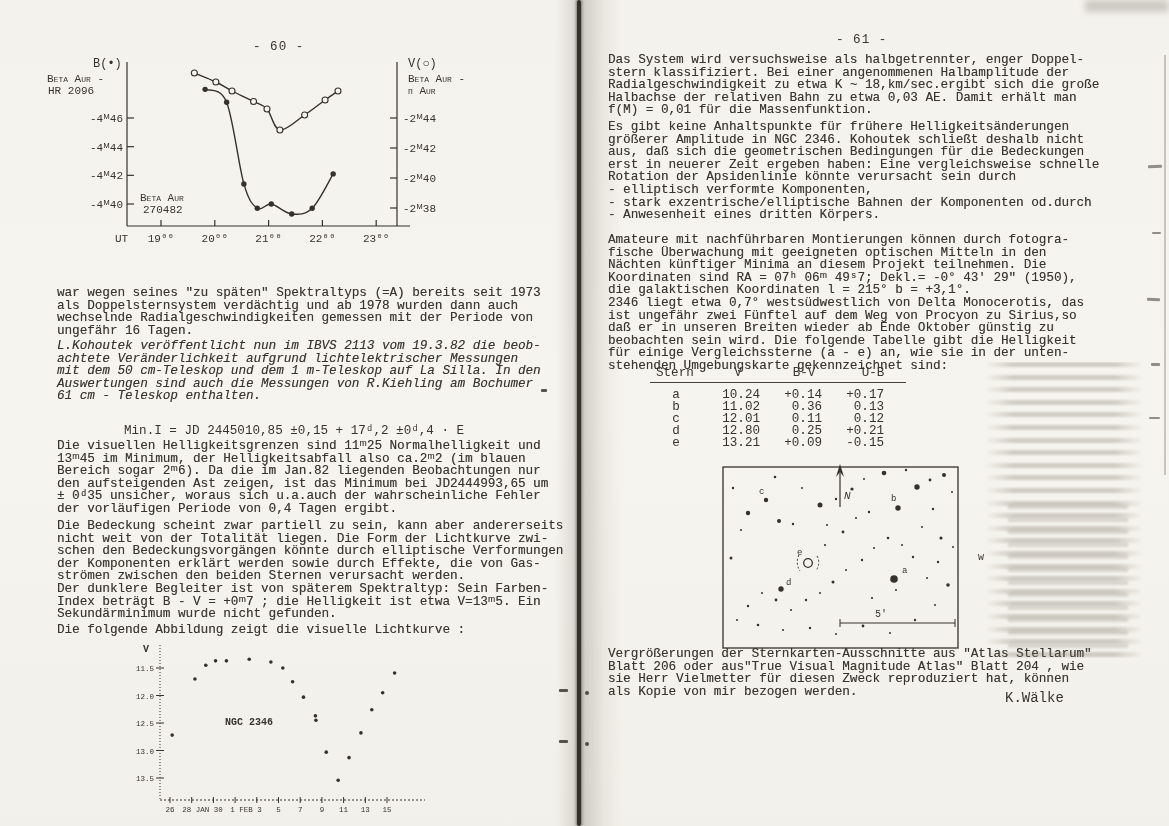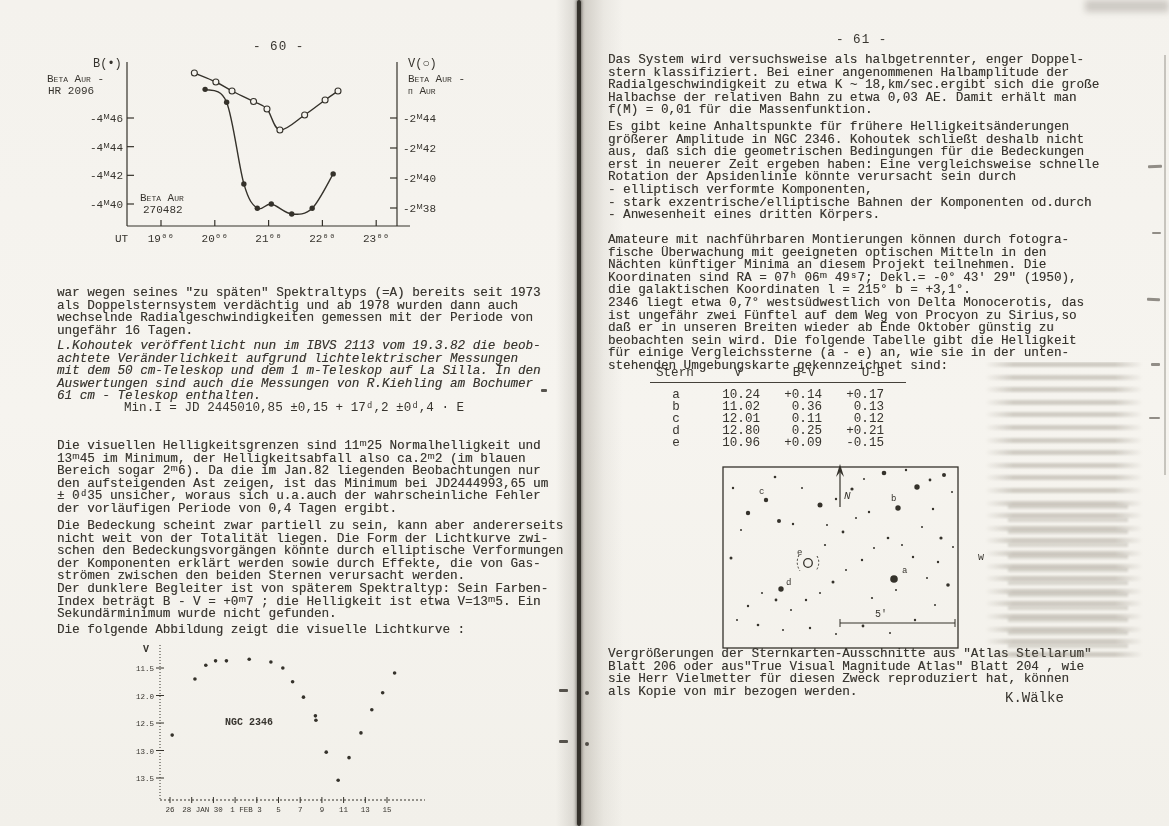--- a/index.html
+++ b/index.html
@@ -115,21 +115,21 @@
 
   <div class="p" style="left:57px;top:287px;width:525px;">war wegen seines "zu späten" Spektraltyps (=A) bereits seit 1973
 als Doppelsternsystem verdächtig und ab 1978 wurden dann auch
 wechselnde Radialgeschwindigkeiten gemessen mit der Periode von
 ungefähr 16 Tagen.</div>
   <div class="p" style="left:57px;top:340px;width:525px;font-style:italic;">L.Kohoutek veröffentlicht nun im IBVS 2113 vom 19.3.82 die beob-
 achtete Veränderlichkeit aufgrund lichtelektrischer Messungen
 mit dem 50 cm-Teleskop und dem 1 m-Teleskop auf La Silla. In den
 Auswertungen sind auch die Messungen von R.Kiehling am Bochumer
 61 cm - Teleskop enthalten.</div>
-  <div class="eq" style="left:98px;top:401px;padding-left:26px;">Min.I = JD 2445010,85 ±0,15  +  17ᵈ,2 ±0ᵈ,4 · E</div>
+  <div class="eq" style="left:98px;top:424px;padding-left:26px;">Min.I = JD 2445010,85 ±0,15  +  17ᵈ,2 ±0ᵈ,4 · E</div>
   <div class="p" style="left:57px;top:440px;width:525px;">Die visuellen Helligkeitsgrenzen sind 11ᵐ25 Normalhelligkeit und
 13ᵐ45 im Minimum, der Helligkeitsabfall also ca.2ᵐ2 (im blauen
 Bereich sogar 2ᵐ6). Da die im Jan.82 liegenden Beobachtungen nur
 den aufsteigenden Ast zeigen, ist das Minimum bei JD2444993,65 um
 ± 0ᵈ35 unsicher, woraus sich u.a.auch der wahrscheinliche Fehler
 der vorläufigen Periode von 0,4 Tagen ergibt.</div>
   <div class="p" style="left:57px;top:520px;width:528px;">Die Bedeckung scheint zwar partiell zu sein, kann aber andererseits
 nicht weit von der Totalität liegen. Die Form der Lichtkurve zwi-
 schen den Bedeckungsvorgängen könnte durch elliptische Verformungen
 der Komponenten erklärt werden sowie durch Effekte, die von Gas-
@@ -249,21 +249,21 @@
       <span class="c3">0.12</span>
     </div>
     <div class="trow">
       <span class="c0">d</span>
       <span class="c1">12.80</span>
       <span class="c2">0.25</span>
       <span class="c3">+0.21</span>
     </div>
     <div class="trow">
       <span class="c0">e</span>
-      <span class="c1">10.96</span>
+      <span class="c1">13.21</span>
       <span class="c2">+0.09</span>
       <span class="c3">-0.15</span>
     </div>
   </div>
 
   <div class="abs" id="chart3" style="left:715px;top:455px;width:300px;height:205px;"><svg width="300" height="205">
         <rect x="8" y="12" width="235" height="181" fill="none" stroke="#35322b" stroke-width="1.3"></rect>
         <circle cx="179" cy="124" r="3.8" fill="#35322b"></circle>
         <circle cx="183" cy="53" r="2.7" fill="#35322b"></circle>
         <circle cx="51" cy="45" r="2.2" fill="#35322b"></circle>

